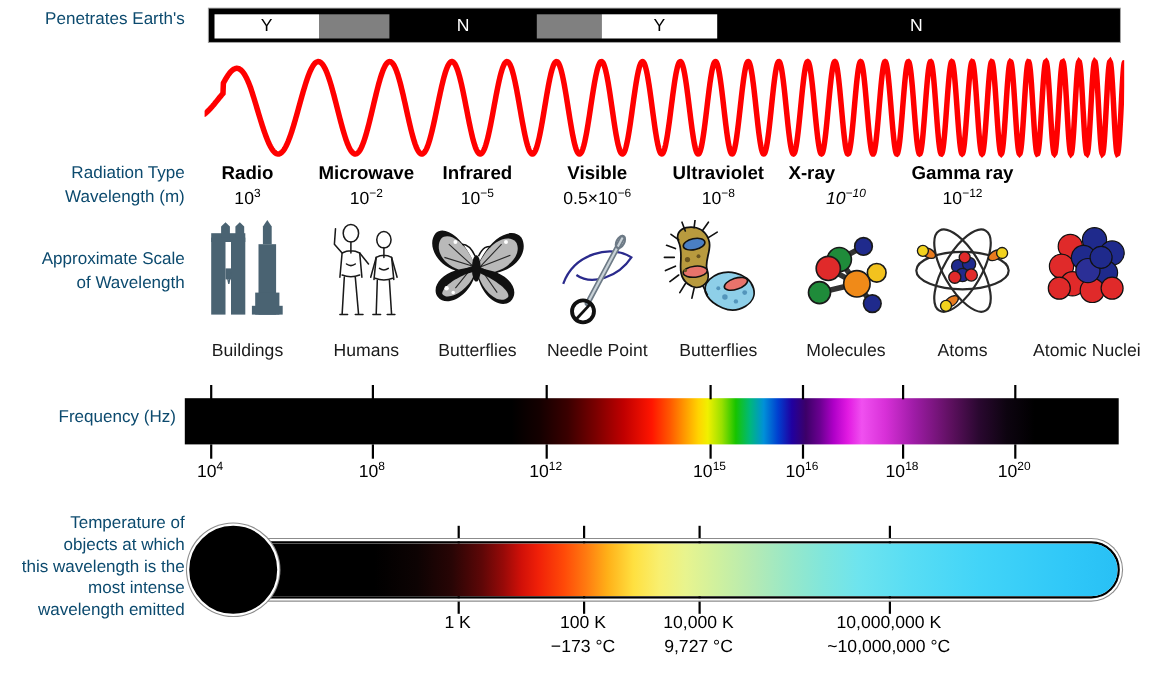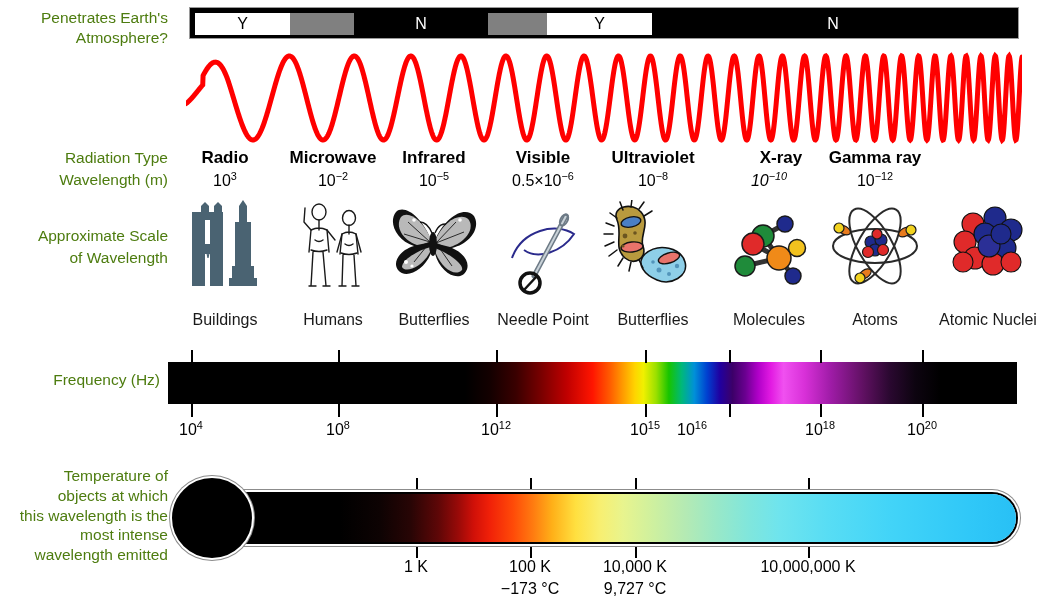--- a/index.html
+++ b/index.html
@@ -2,21 +2,21 @@
 <html><head>
 <meta charset="utf-8">
 <style>
   html,body{margin:0;padding:0;background:#ffffff;}
   body{
     width:1061px;height:612px;position:relative;overflow:hidden;
     font-family:"Liberation Sans","DejaVu Sans",sans-serif;
     color:#000;font-size:15.5px;
   }
   .abs{position:absolute;}
-  .rlabel{text-align:right;line-height:1.28;color:#4d7c0f;font-size:15.5px;}
+  .rlabel{text-align:right;line-height:1.28;color:#0c4a6e;font-size:15.5px;}
 
   
   #atmos-bar{left:190px;top:8px;width:828px;height:30px;background:#000;
              border:2px solid #000;box-sizing:border-box;box-shadow:0 0 0 1px #9a9a9a;}
   .atm-seg{position:absolute;top:3px;height:22px;box-sizing:border-box;}
   .atm-white{background:#fff;}
   .atm-gray{background:#808080;}
   .atm-txt{position:absolute;top:3px;height:22px;line-height:22px;text-align:center;
            font-size:16px;}
   .atm-on-black{color:#fff;}
@@ -59,21 +59,20 @@
   .temp-tick{position:absolute;width:2px;background:#000;}
   .tt-top{top:478px;height:16px;}
   .tt-bot{top:542px;height:16px;}
   .temp-txt{position:absolute;font-size:16px;text-align:center;line-height:1.35;}
 </style>
 </head>
 <body>
 
 <div class="abs rlabel" id="atmos-label" style="left:0;top:8px;width:168px;">
   <div>Penetrates Earth's</div>
-  <div>Atmosphere?</div>
 </div>
 <div class="abs" id="atmos-bar">
     <div class="atm-seg atm-white" style="left: 3px; width: 95px;"></div>
     <div class="atm-txt atm-on-white" style="left: 3px; width: 95px;">Y</div>
     <div class="atm-seg atm-gray" style="left: 98px; width: 64px;"></div>
     <div class="atm-txt atm-on-black" style="left: 162px; width: 134px;">N</div>
     <div class="atm-seg atm-gray" style="left: 296px; width: 59px;"></div>
     <div class="atm-seg atm-white" style="left: 355px; width: 105px;"></div>
     <div class="atm-txt atm-on-white" style="left: 355px; width: 105px;">Y</div>
     <div class="atm-txt atm-on-black" style="left: 460px; width: 362px;">N</div>
@@ -86,21 +85,21 @@
 </div>
 
 <div class="abs rlabel" id="rad-type-label">Radiation Type</div>
 <div class="abs rlabel" id="wavelen-label">Wavelength (m)</div>
 <div id="rad-names">
     <div class="rad-name abs" style="left: 140px; width: 170px;">Radio</div>
     <div class="rad-name abs" style="left: 248px; width: 170px;">Microwave</div>
     <div class="rad-name abs" style="left: 349px; width: 170px;">Infrared</div>
     <div class="rad-name abs" style="left: 458px; width: 170px;">Visible</div>
     <div class="rad-name abs" style="left: 568px; width: 170px;">Ultraviolet</div>
-    <div class="rad-name abs" style="left: 696px; width: 170px;">X-ray</div>
+    <div class="rad-name abs" style="left: 653px; width: 170px;">X-ray</div>
     <div class="rad-name abs" style="left: 790px; width: 170px;">Gamma ray</div>
   </div>
 <div id="rad-wls">
     <div class="rad-wl abs" style="left: 140px; width: 170px;">10<sup>3</sup></div>
     <div class="rad-wl abs" style="left: 248px; width: 170px;">10<sup>−2</sup></div>
     <div class="rad-wl abs" style="left: 349px; width: 170px;">10<sup>−5</sup></div>
     <div class="rad-wl abs" style="left: 458px; width: 170px;">0.5×10<sup>−6</sup></div>
     <div class="rad-wl abs" style="left: 568px; width: 170px;">10<sup>−8</sup></div>
     <div class="rad-wl abs" style="left: 684px; width: 170px; font-style: italic;">10<sup>−10</sup></div>
     <div class="rad-wl abs" style="left: 790px; width: 170px;">10<sup>−12</sup></div>
@@ -266,21 +265,21 @@
     <div class="tick abs freq-tick-bot" style="left: 338px;"></div>
     <div class="freq-txt abs" style="left: 278px; width: 120px;">10<sup>8</sup></div>
     <div class="tick abs freq-tick-top" style="left: 496px;"></div>
     <div class="tick abs freq-tick-bot" style="left: 496px;"></div>
     <div class="freq-txt abs" style="left: 436px; width: 120px;">10<sup>12</sup></div>
     <div class="tick abs freq-tick-top" style="left: 645px;"></div>
     <div class="tick abs freq-tick-bot" style="left: 645px;"></div>
     <div class="freq-txt abs" style="left: 585px; width: 120px;">10<sup>15</sup></div>
     <div class="tick abs freq-tick-top" style="left: 729px;"></div>
     <div class="tick abs freq-tick-bot" style="left: 729px;"></div>
-    <div class="freq-txt abs" style="left: 632px; width: 120px;">10<sup>16</sup></div>
+    <div class="freq-txt abs" style="left: 669px; width: 120px;">10<sup>16</sup></div>
     <div class="tick abs freq-tick-top" style="left: 820px;"></div>
     <div class="tick abs freq-tick-bot" style="left: 820px;"></div>
     <div class="freq-txt abs" style="left: 760px; width: 120px;">10<sup>18</sup></div>
     <div class="tick abs freq-tick-top" style="left: 922px;"></div>
     <div class="tick abs freq-tick-bot" style="left: 922px;"></div>
     <div class="freq-txt abs" style="left: 862px; width: 120px;">10<sup>20</sup></div>
   </div>
 
 <div class="abs rlabel" id="temp-label">
     <div>Temperature of</div>
@@ -308,14 +307,15 @@
     <div class="temp-tick abs tt-top" style="left: 635px;"></div>
     <div class="temp-tick abs tt-bot" style="left: 635px;"></div>
     <div class="temp-txt abs" style="left: 545px; width: 180px; top: 556px;">
       <div>10,000 K</div>
       <div>9,727 °C</div>
     </div>
     <div class="temp-tick abs tt-top" style="left: 808px;"></div>
     <div class="temp-tick abs tt-bot" style="left: 808px;"></div>
     <div class="temp-txt abs" style="left: 718px; width: 180px; top: 556px;">
       <div>10,000,000 K</div>
+      <div>~10,000,000 °C</div>
     </div>
   </div>
 
 </body></html>

